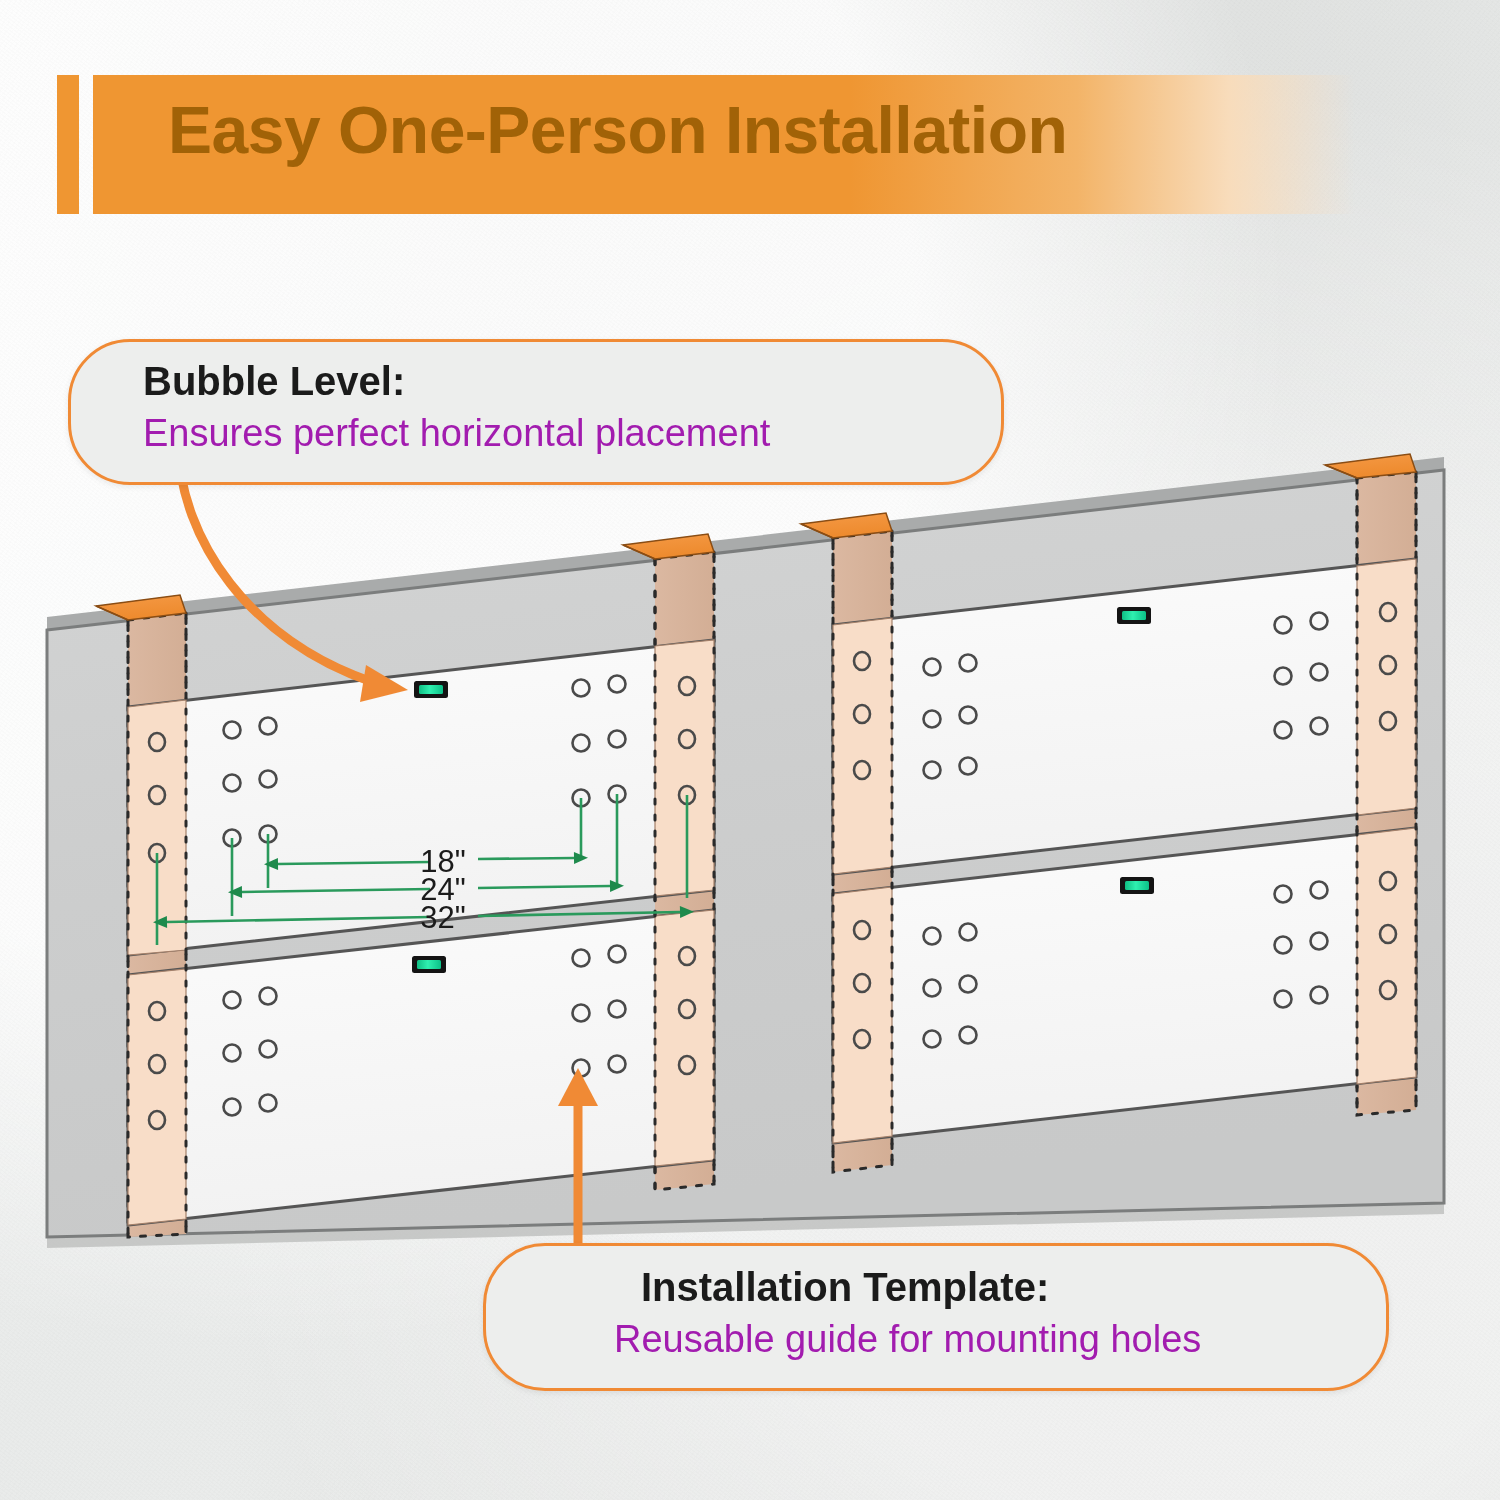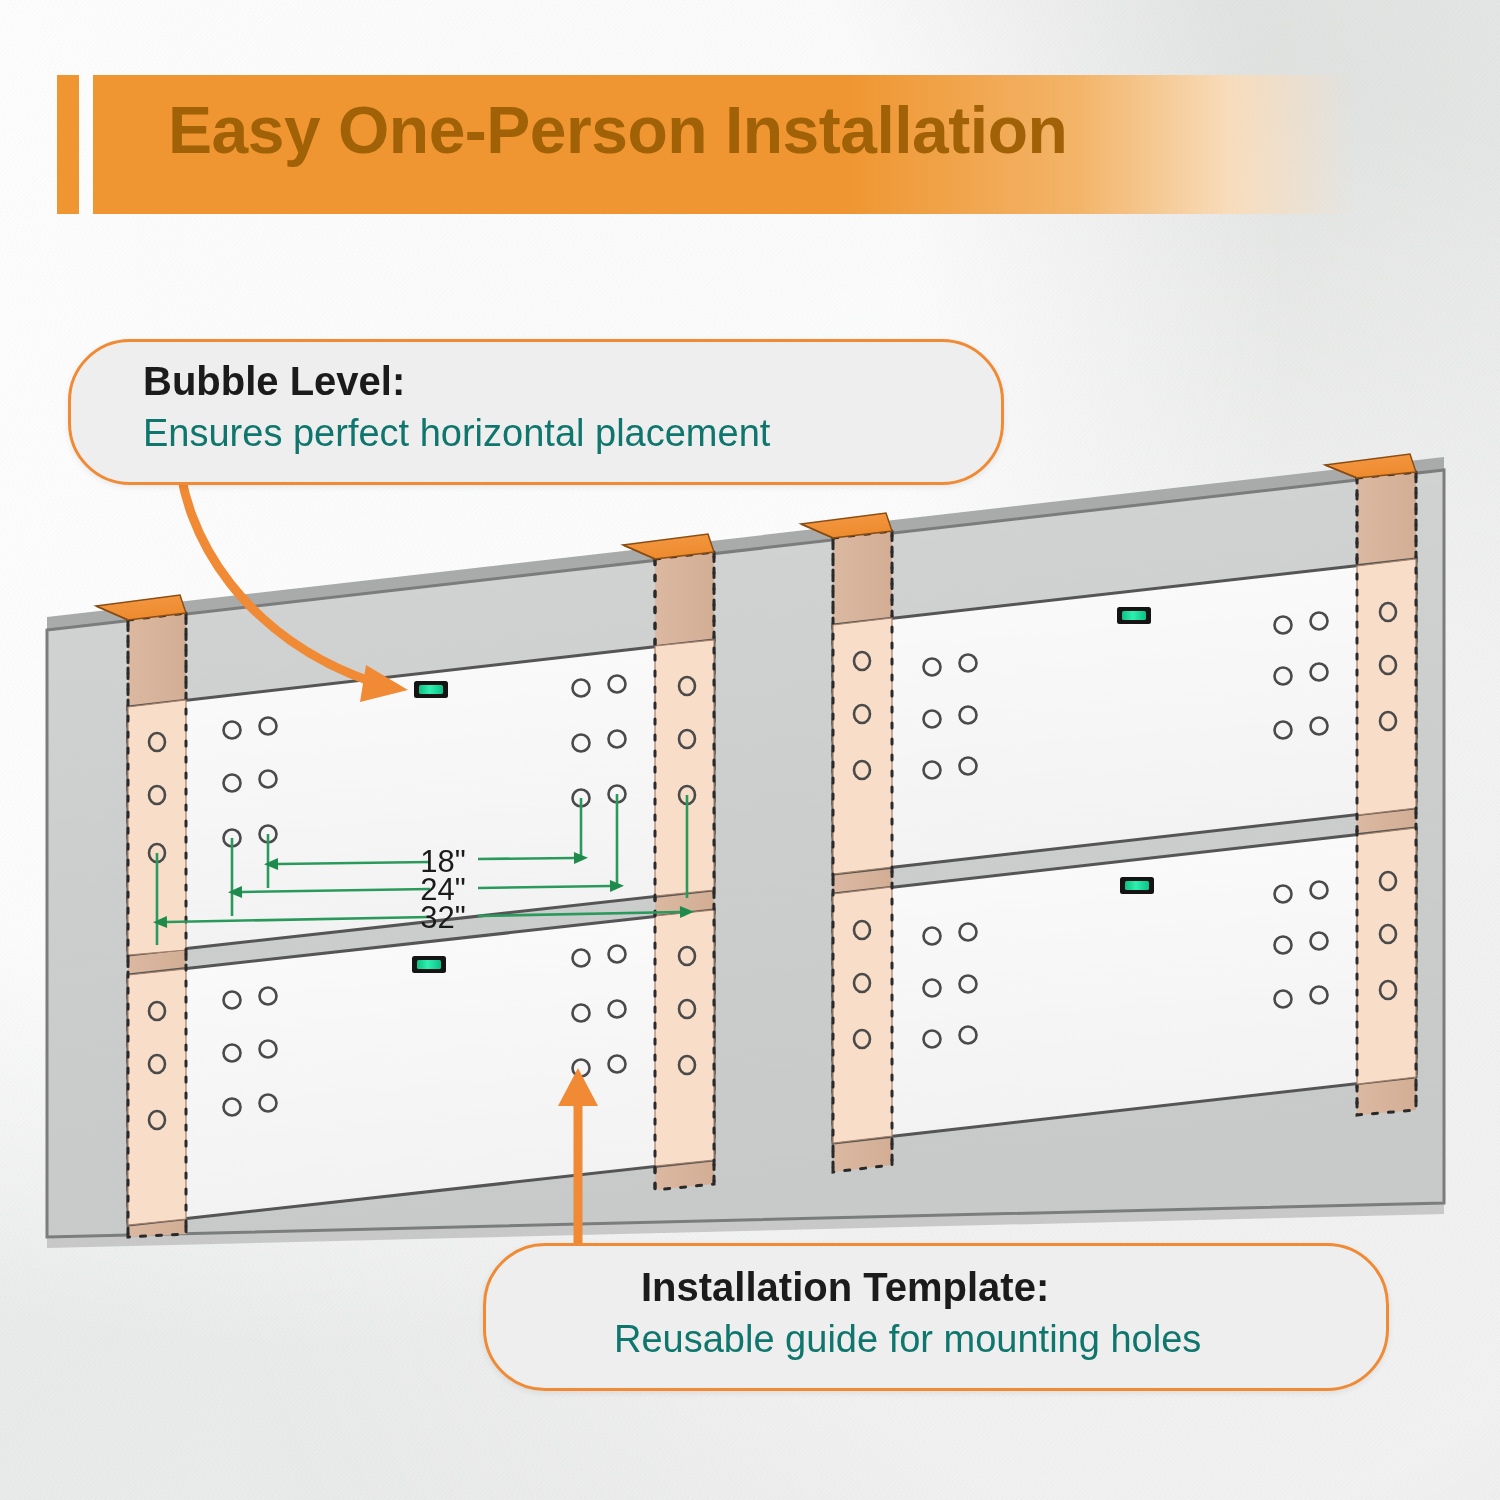--- a/index.html
+++ b/index.html
@@ -52,21 +52,21 @@
     background:#edeeed;
     border:3px solid #f08a35;
     border-radius:62px;
     box-shadow:0 2px 6px rgba(0,0,0,.08);
   }
   .callout-title{
     font-size:40px;font-weight:bold;color:#1b1b1b;
     white-space:nowrap;line-height:1.05;
   }
   .callout-sub{
-    font-size:38px;font-weight:normal;color:#0f766e;
+    font-size:38px;font-weight:normal;color:#a21caf;
     white-space:nowrap;line-height:1.12;
   }
   #callout-bubble-level{left:68px;top:303px;width:930px;height:140px;margin-top:36px;}
   #callout-bubble-level .callout-title{position:absolute;left:72px;top:18px;}
   #callout-bubble-level .callout-sub{position:absolute;left:72px;top:70px;}
 
   #callout-install-template{left:483px;top:1243px;width:900px;height:142px;}
   #callout-install-template .callout-title{position:absolute;left:128px;top:20px;margin-left:27px;}
   #callout-install-template .callout-sub{position:absolute;left:128px;top:72px;}
 

